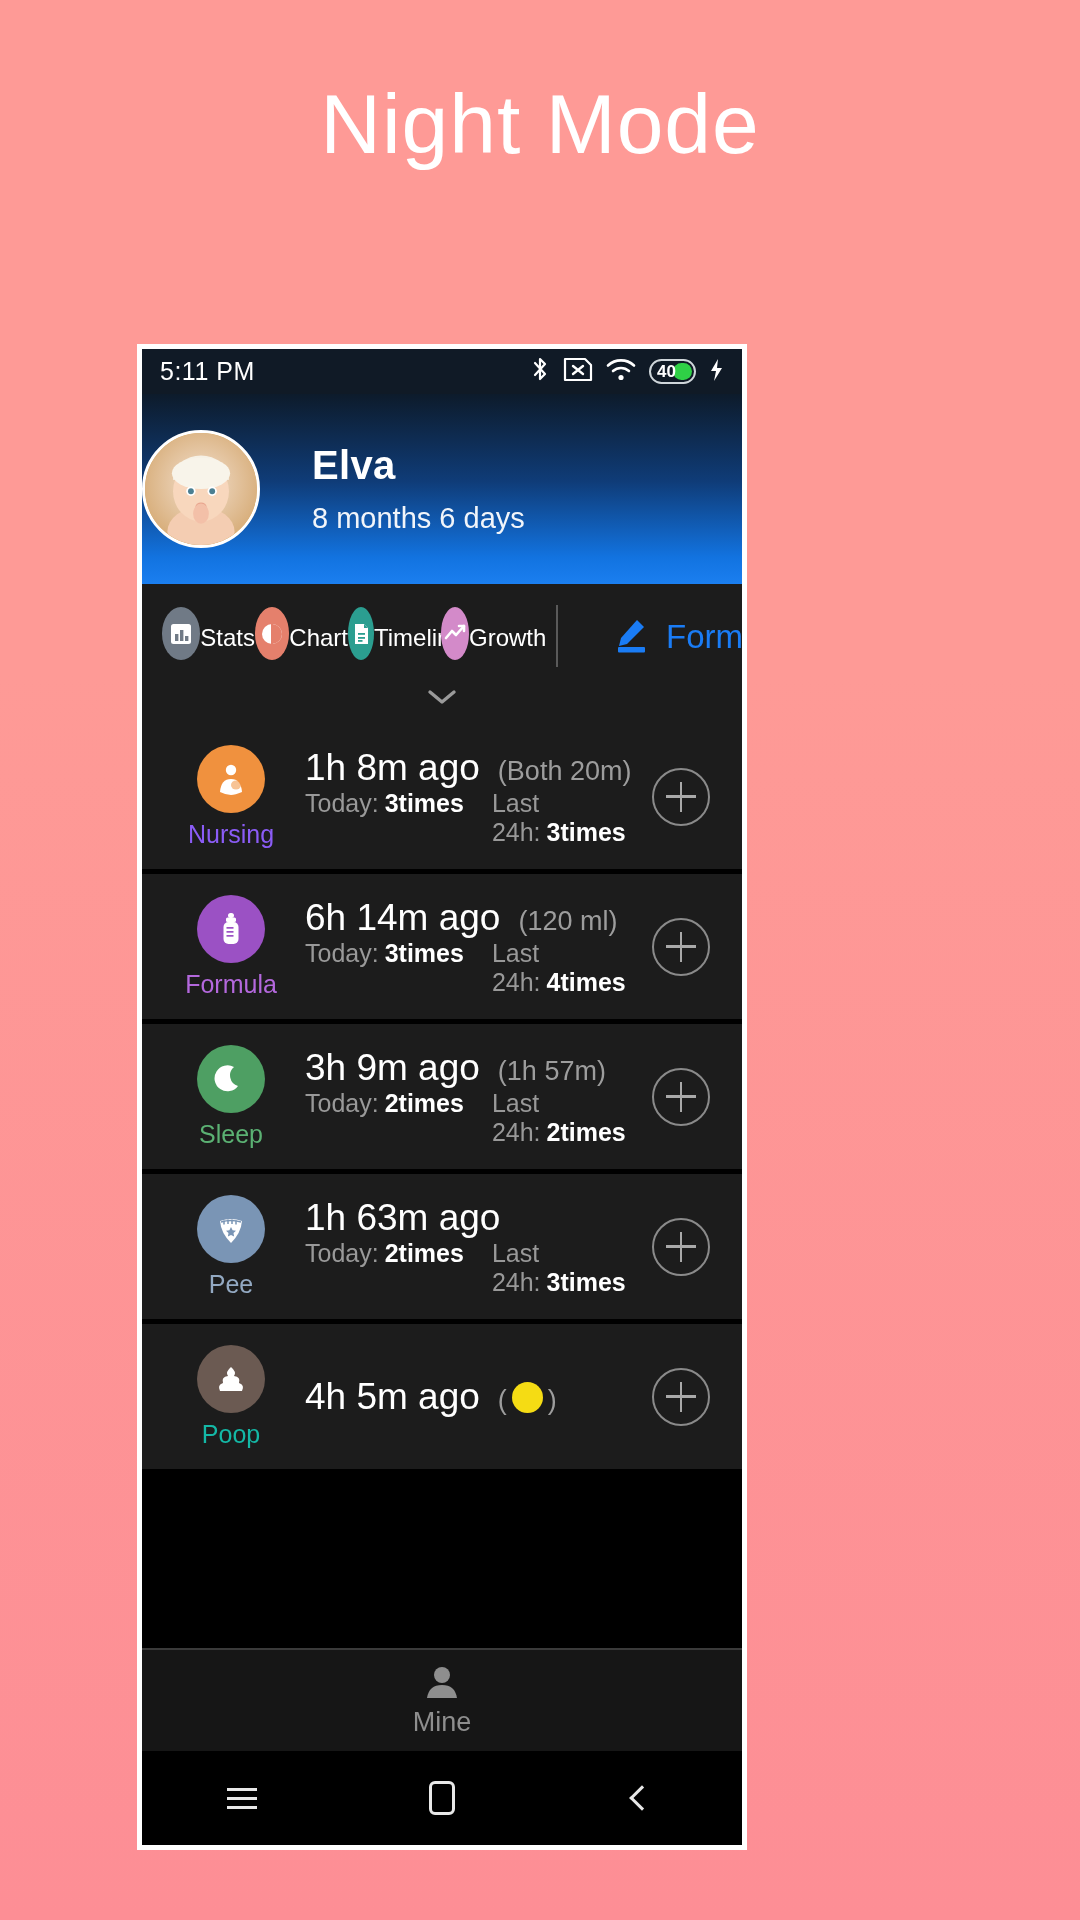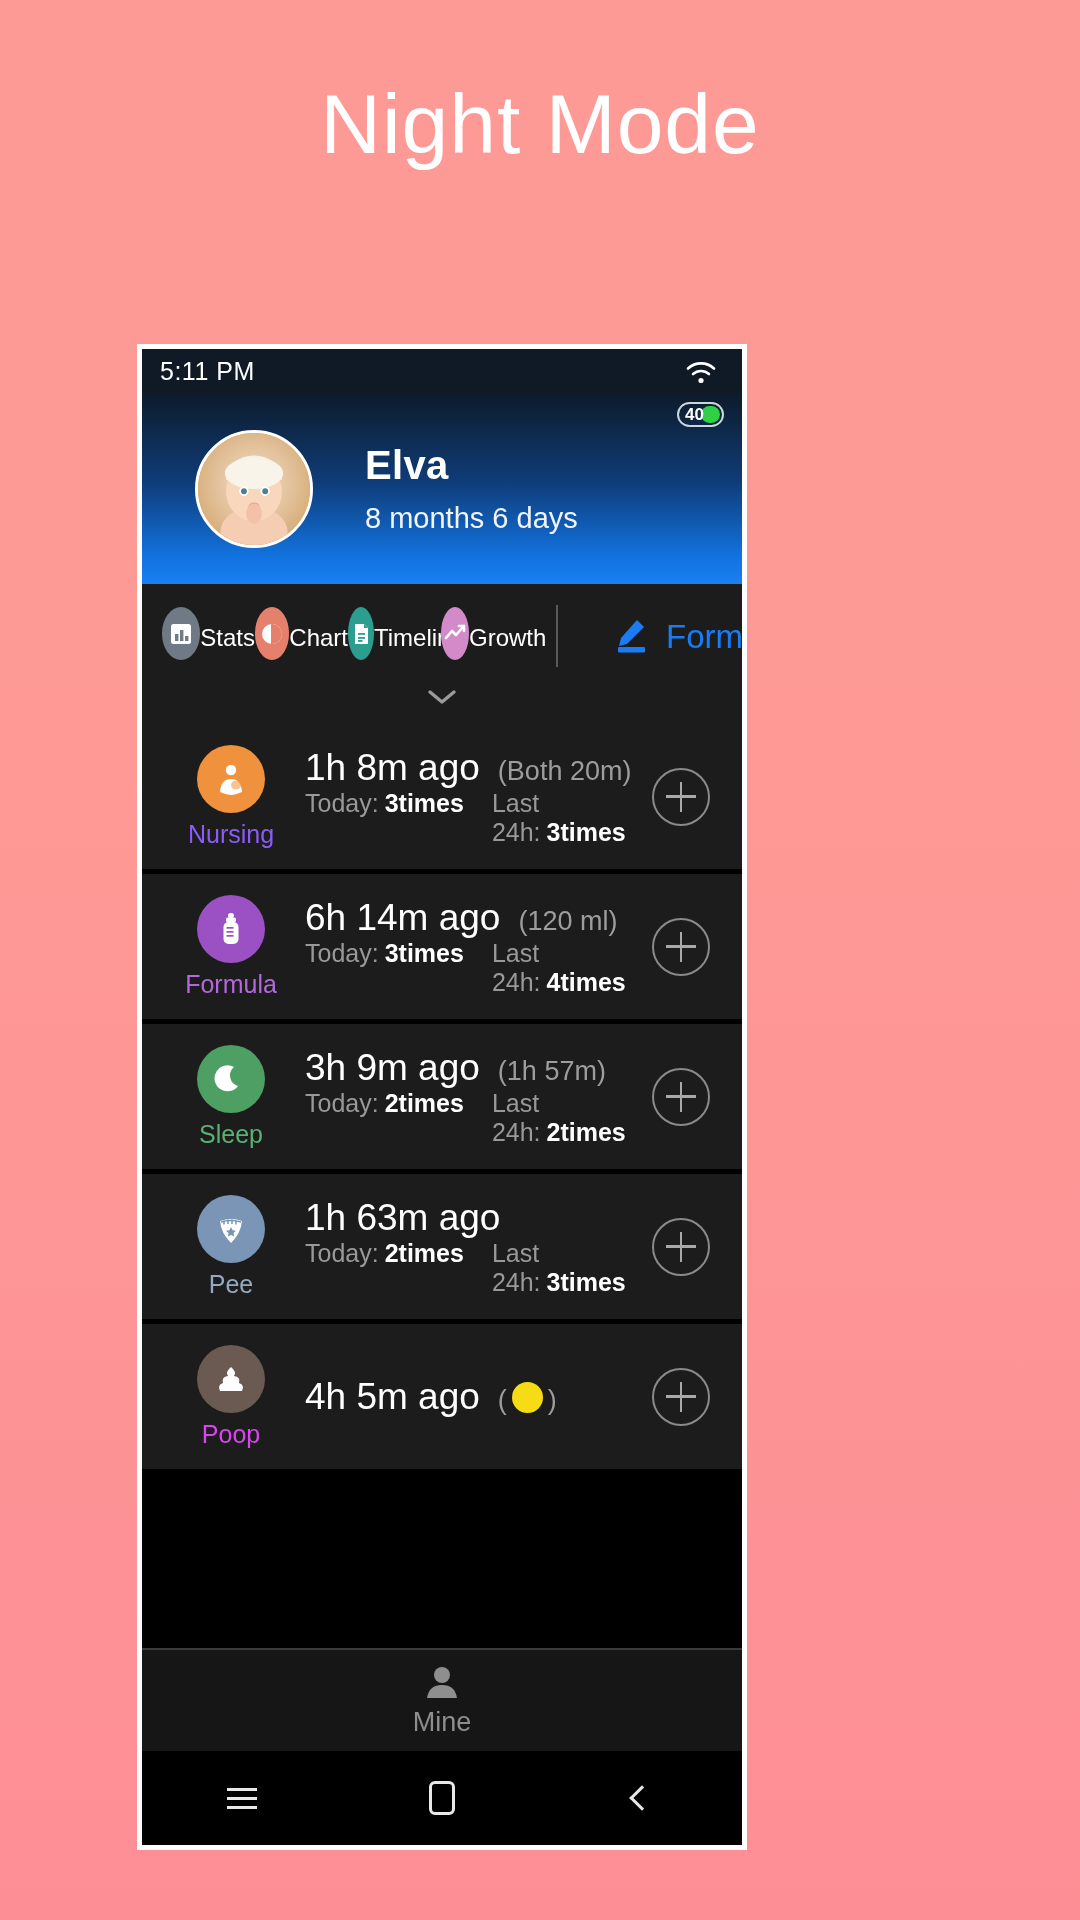--- a/index.html
+++ b/index.html
@@ -33,40 +33,40 @@
 
   
   .statusbar {
     height:45px; flex:0 0 45px;
     background:#101a26;
     display:flex; align-items:center;
     padding:0 18px;
     color:#fff;
   }
   .status-time { font-size:25px; font-weight:400; letter-spacing:.5px; }
-  .status-icons { margin-left:auto; display:flex; align-items:center; gap:13px;flex-direction:column; }
+  .status-icons { margin-left:auto; display:flex; align-items:center; gap:13px; }
   .ico { display:block; }
   .batt {
     width:47px; height:25px; border:2.5px solid #cfd6da; border-radius:13px;
     position:relative; display:flex; align-items:center; overflow:hidden;
   }
   .batt::after{
     content:""; position:absolute; right:-6px; top:7px;
     width:4px; height:8px; background:#cfd6da; border-radius:0 2px 2px 0;
   }
   .batt-fill{ position:absolute; right:2px; top:2px; bottom:2px; width:19px;
      background:#2fd046; border-radius:10px; }
   .batt-txt{ position:relative; z-index:2; font-size:17px; font-weight:700;
      color:#fff; padding-left:6px; line-height:1; }
 
   
   .profile {
     flex:0 0 190px; height:190px;
     background:linear-gradient(180deg,#0d1b2b 0%,#0f3c78 46%,#1273e0 86%,#1b7ff0 100%);
-    display:flex; align-items:center; padding-left:53px;
+    display:flex; align-items:center; 
   }
   .avatar {
     width:118px; height:118px; border-radius:50%;
     border:3px solid #ffffff; overflow:hidden;
     position:relative; flex:0 0 auto;
     background:#d8ab63;
   }
   .avatar svg { display:block; width:100%; height:100%; }
   .profile-text { margin-left:52px; color:#fff; }
   .baby-name { font-size:40px; font-weight:700; letter-spacing:.3px; }
@@ -415,21 +415,21 @@
       <div class="plus-btn"></div>
     </div>
 
     <div class="row">
       <div class="row-icon-col">
         <div class="row-circle" style="background:#6b5a52">
           <svg width="38" height="38" viewBox="0 0 38 38">
               <path d="M19 7 q6 5 3 9 q7 1 5 7 q6 2 3 8 H8 q-3 -6 3 -8 q-2 -6 5 -7 q-3 -4 3 -9Z" fill="#fff"></path>
             </svg>
         </div>
-        <div class="row-cat" style="color:#d946ef">Poop</div>
+        <div class="row-cat" style="color:#14b8a6">Poop</div>
       </div>
       <div class="row-body">
         <div class="row-line1">
           <span class="row-ago">4h 5m ago</span>
           <span class="row-detail">(<span class="row-dot" style="background:#f5dc14"></span>)</span>
         </div>
       </div>
       <div class="plus-btn"></div>
     </div>
   </div>

